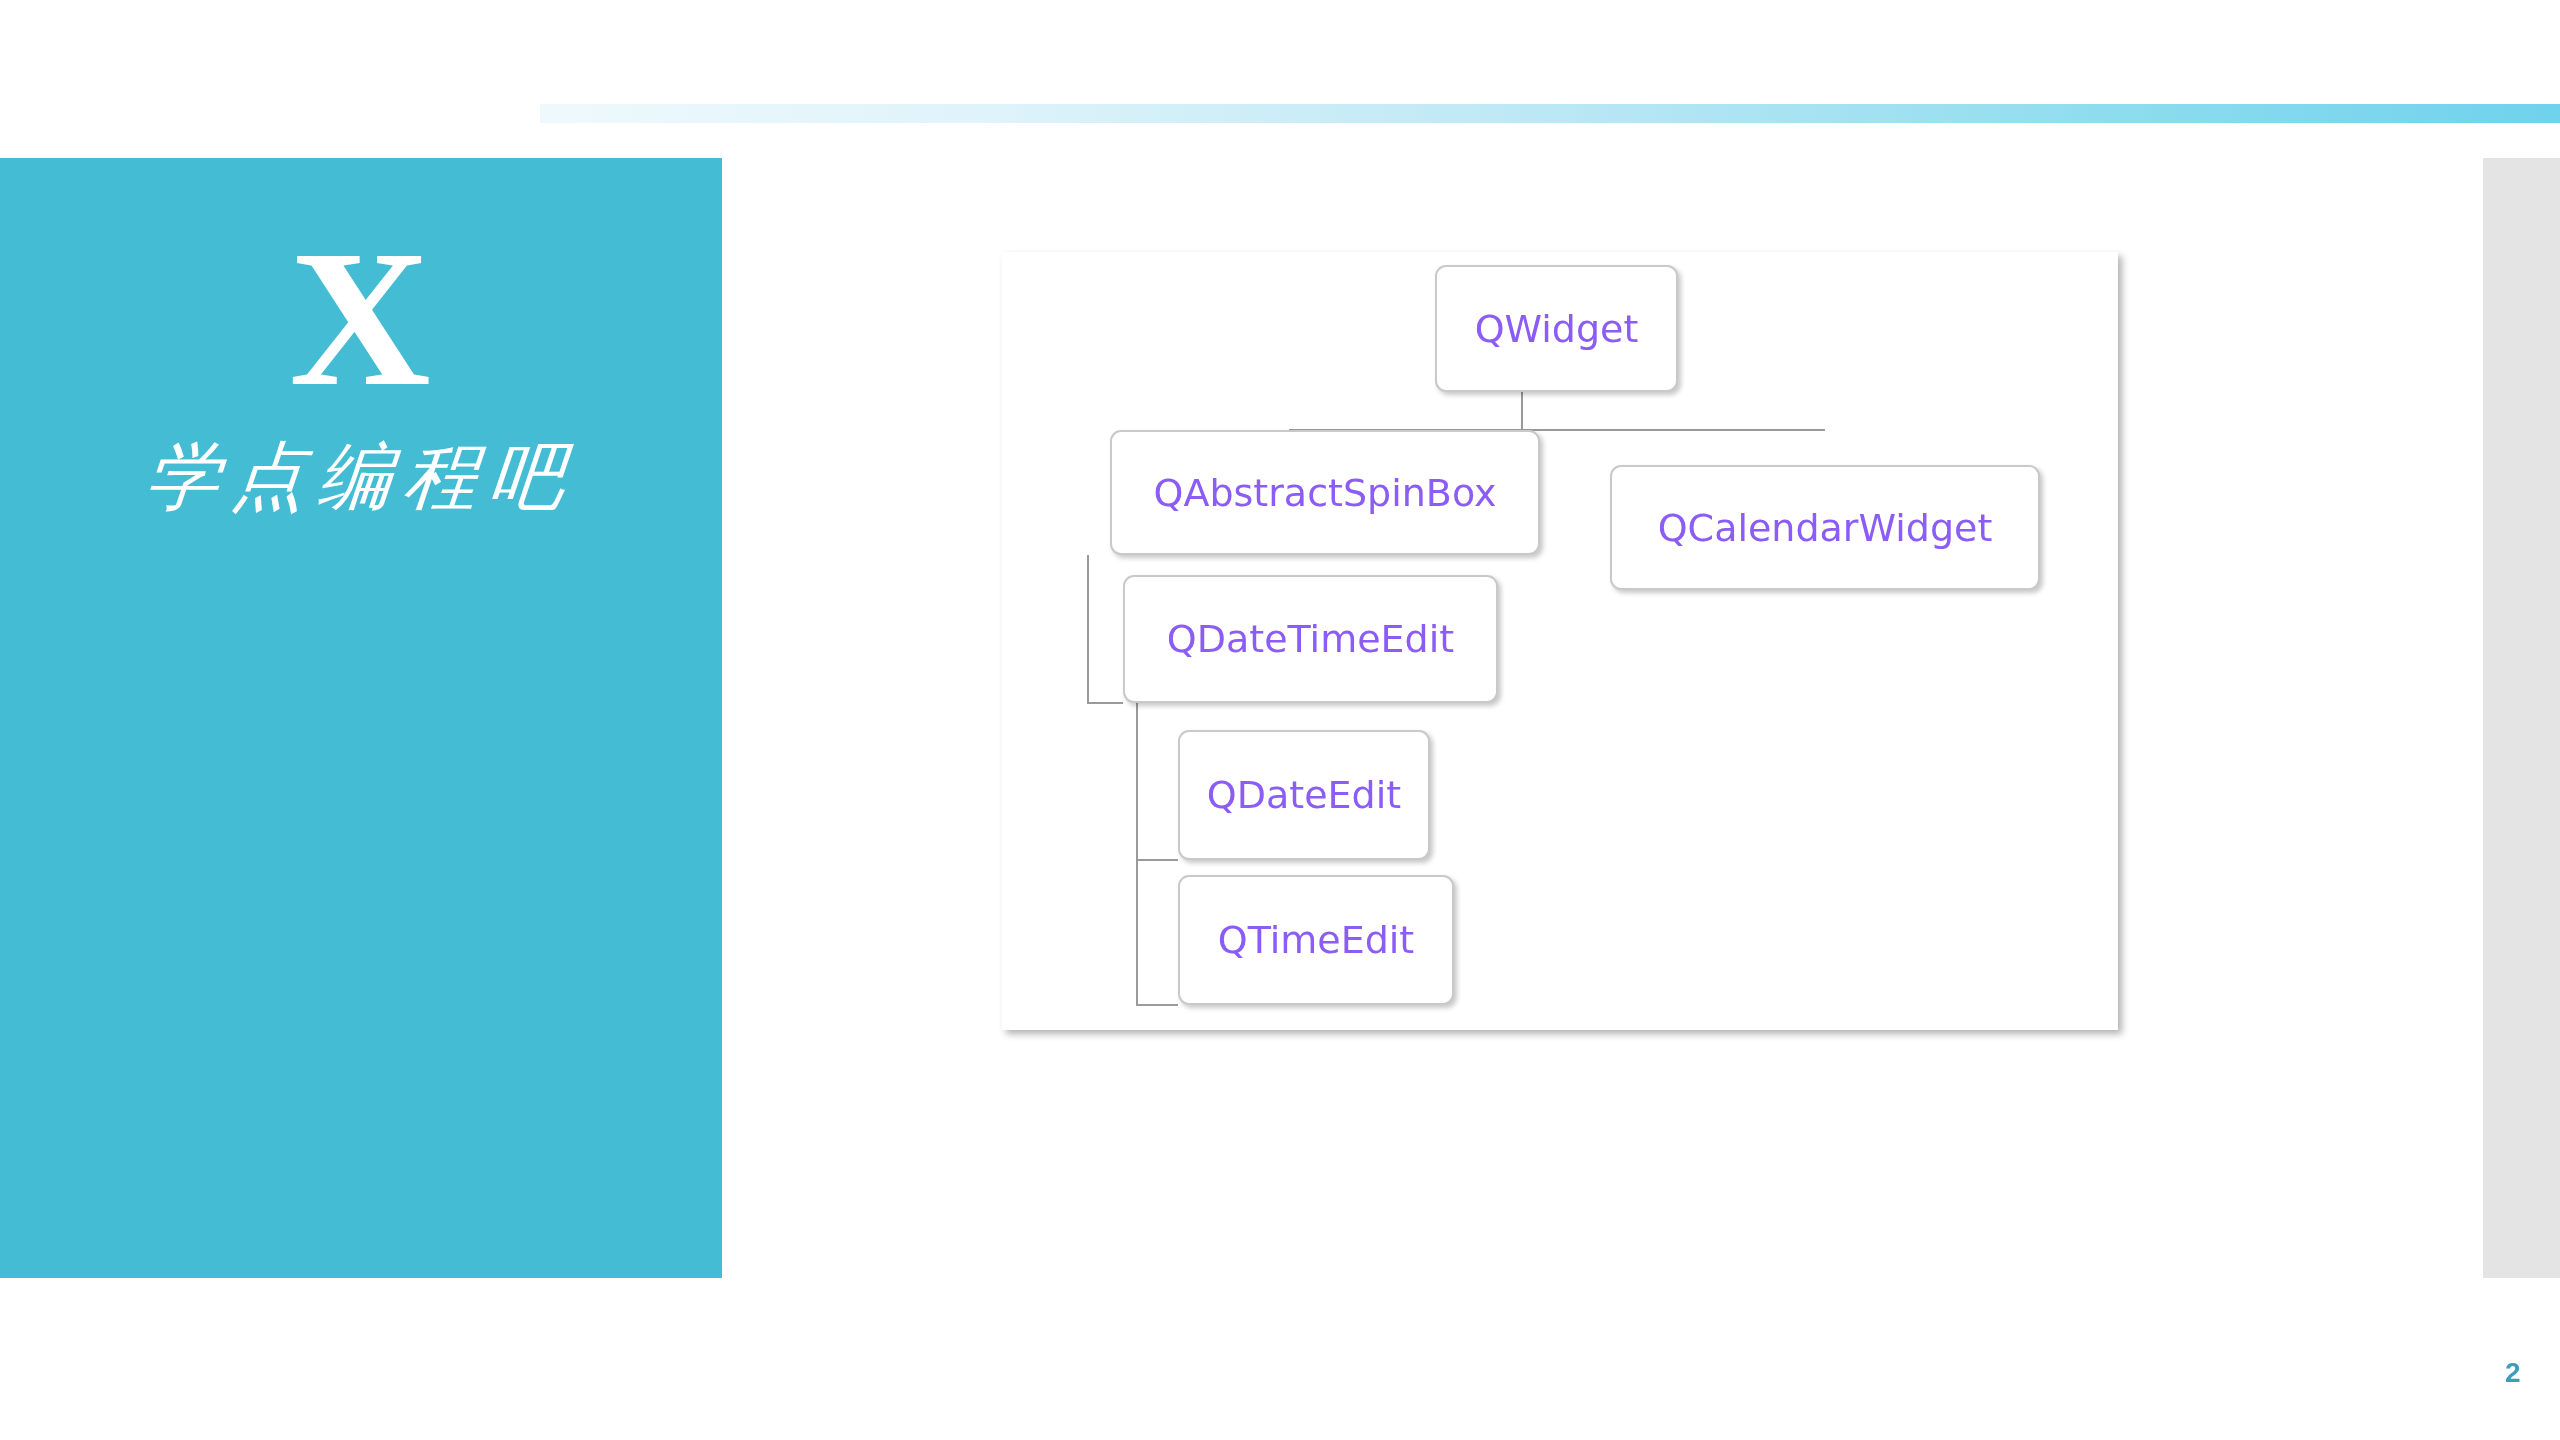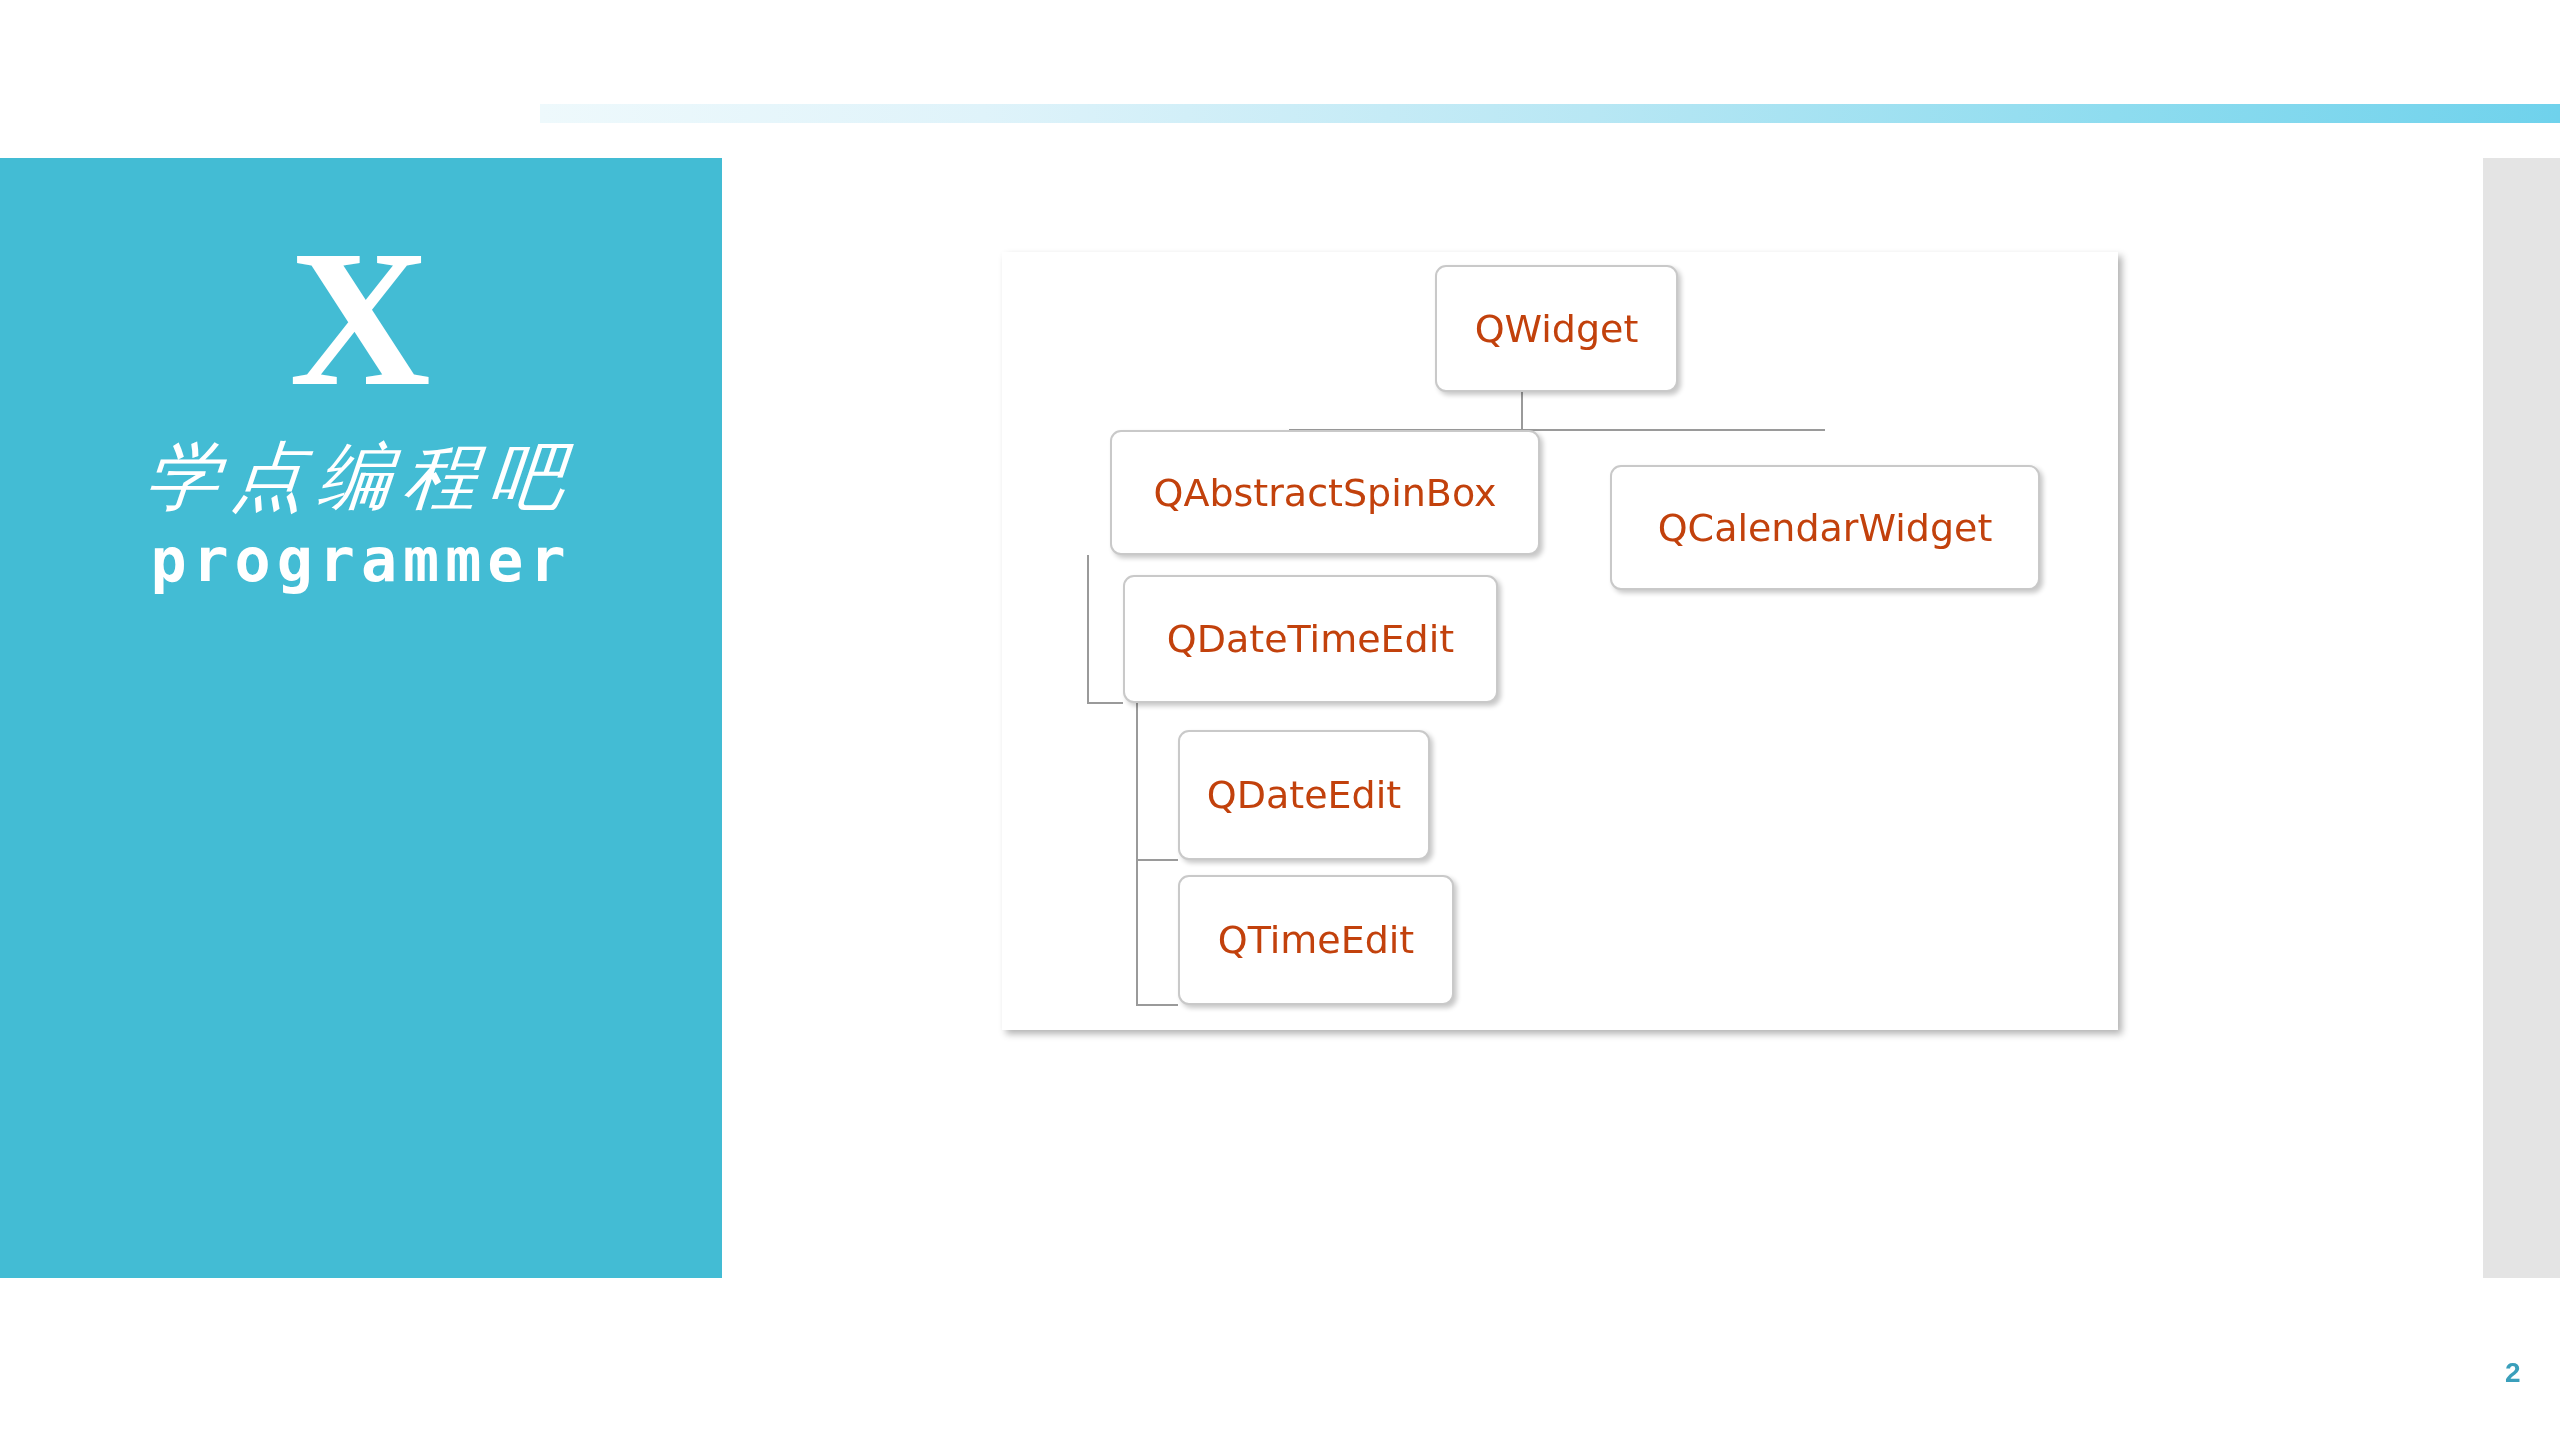--- a/index.html
+++ b/index.html
@@ -111,21 +111,21 @@
   .node {
     position: absolute;
     background: #ffffff;
     border: 2px solid #c9c9c9;
     border-radius: 11px;
     box-shadow: 3px 3px 5px rgba(0,0,0,0.22);
     display: flex;
     align-items: center;
     justify-content: center;
     box-sizing: border-box;
-    color: #c2410c;
+    color: #8b5cf6;
     font-family: "DejaVu Sans", sans-serif;
     font-size: 38px;
     white-space: nowrap;
   }
 
   #node-qwidget           { left: 433px; top:  13px; width: 243px; height: 127px; }
   #node-qabstractspinbox  { left:  72px; top: 178px; width: 430px; height: 125px; margin-left: 36px; }
   #node-qcalendarwidget   { left: 608px; top: 178px; width: 430px; height: 125px; margin-top: 35px; }
   #node-qdatetimeedit     { left: 121px; top: 323px; width: 375px; height: 128px; }
   #node-qdateedit         { left: 176px; top: 478px; width: 252px; height: 130px; }
@@ -143,21 +143,20 @@
   }
 </style>
 </head>
 <body>
 
 <div class="accent-bar"></div>
 
 <div class="brand-panel">
   <div class="brand-x">X</div>
   <div class="brand-cn">学点编程吧</div>
-  <div class="brand-en">programmer</div>
 </div>
 
 <div class="right-panel"></div>
 
 <div class="diagram-frame">
   <div class="diagram-canvas">
 
     <svg width="1116" height="778">
       <g stroke="#9a9a9a" stroke-width="2" fill="none" shape-rendering="crispEdges">
 

